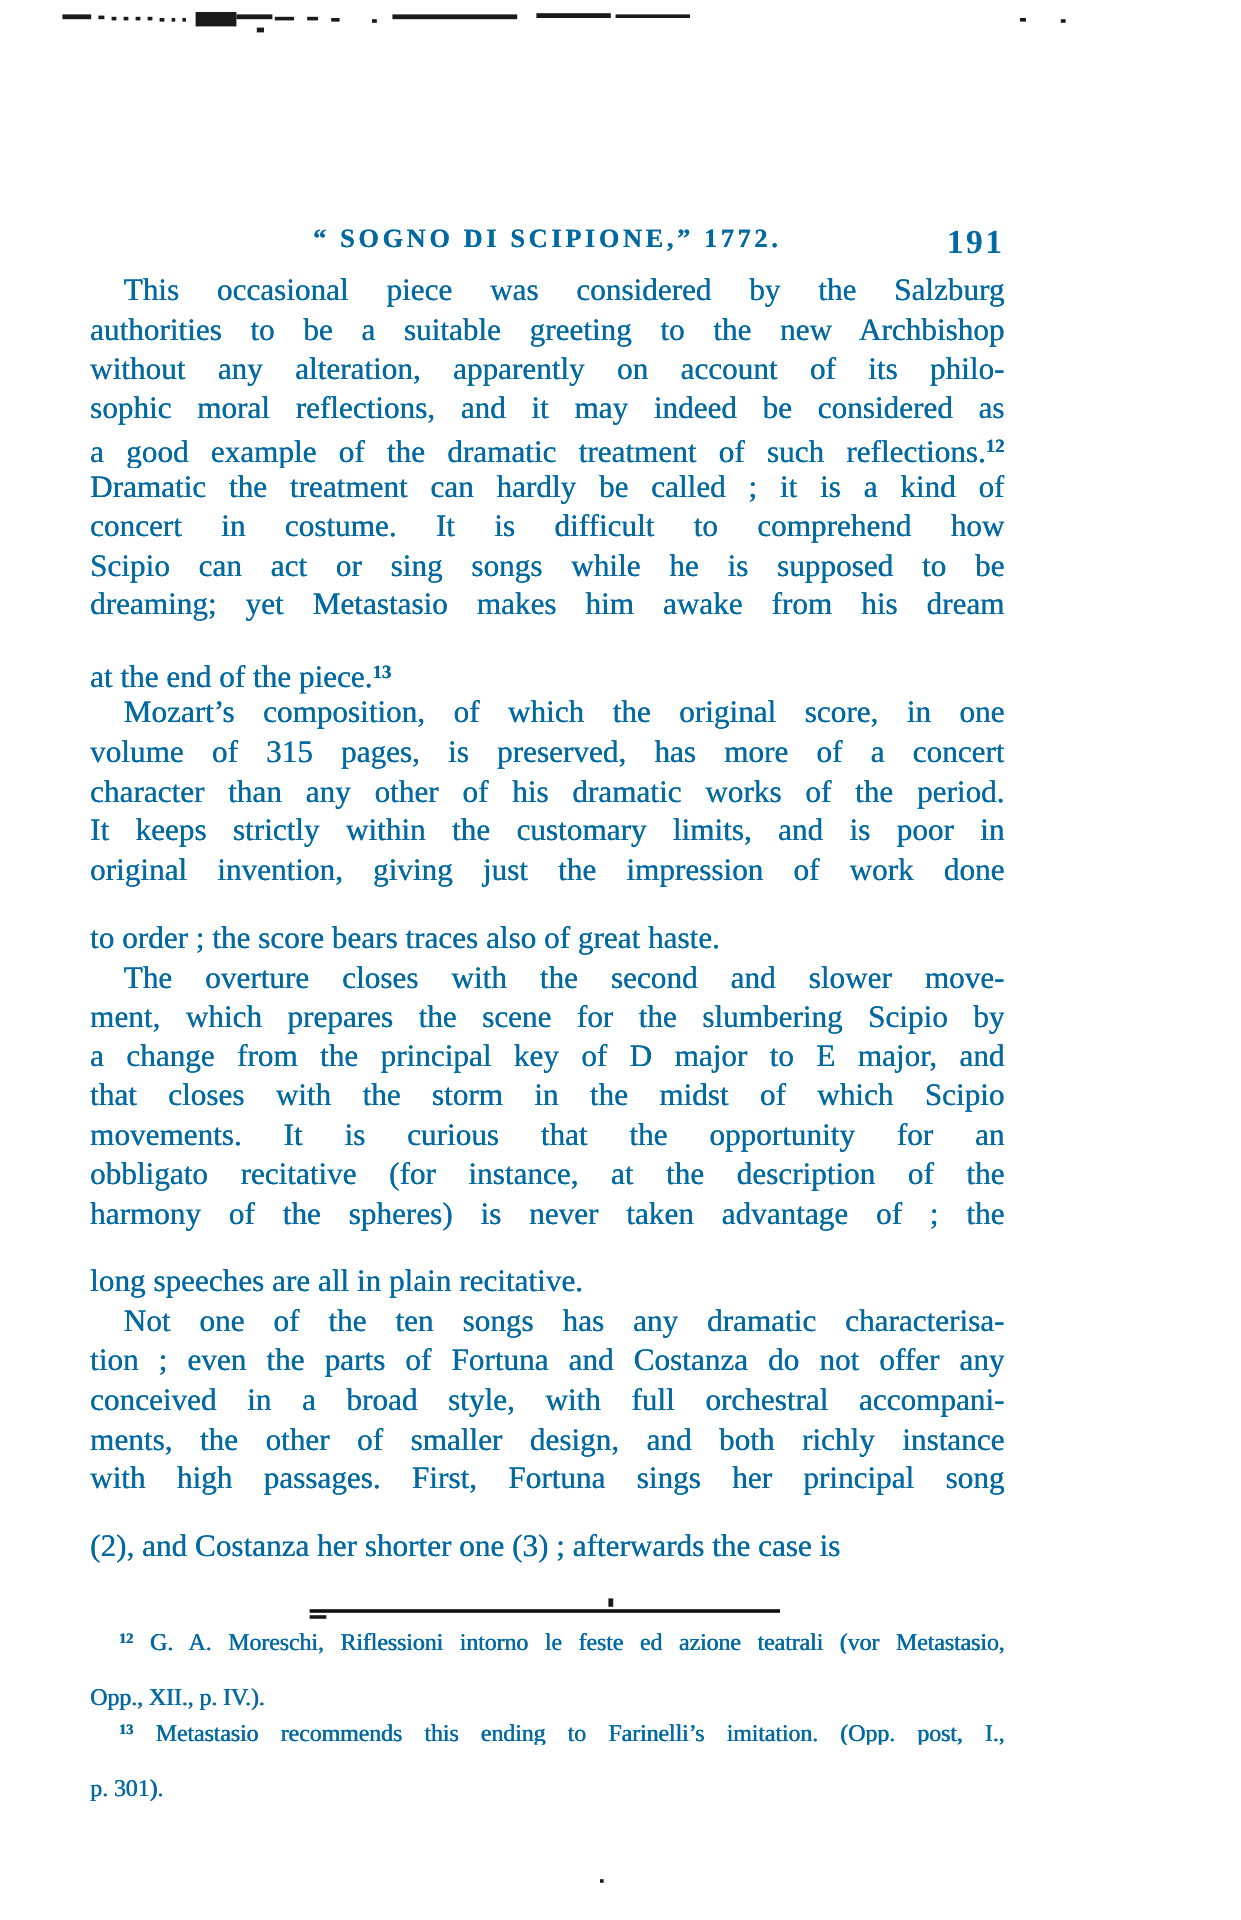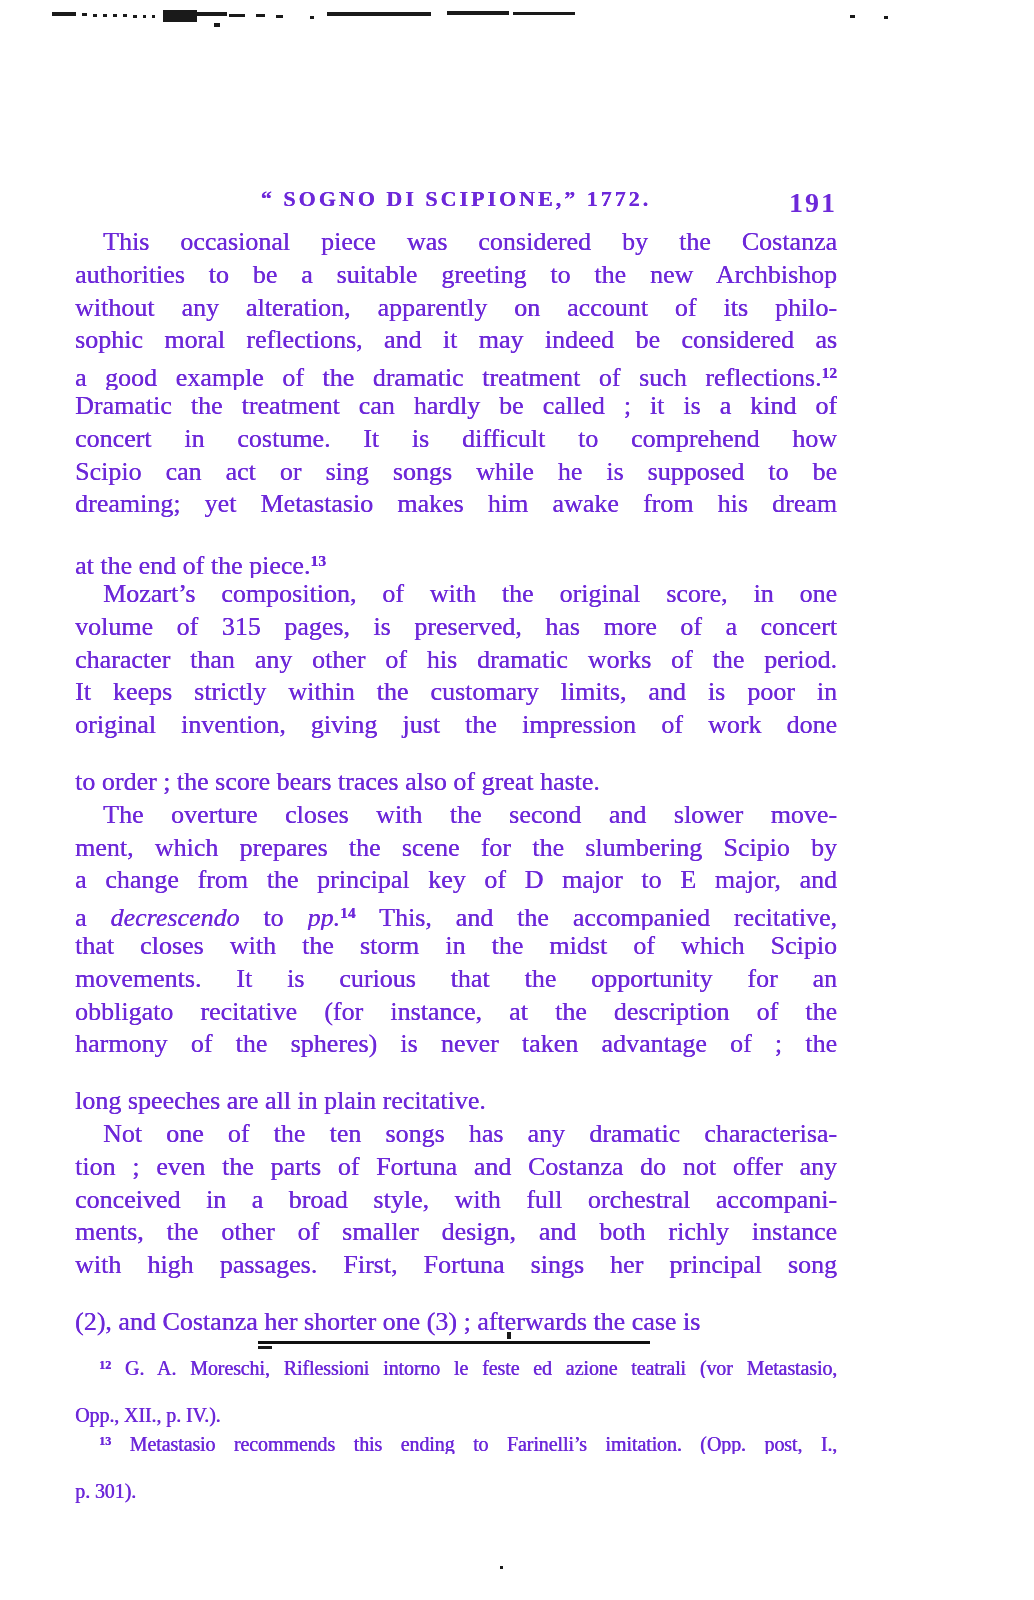--- a/index.html
+++ b/index.html
@@ -2,21 +2,21 @@
 <html><head>
 <meta charset="utf-8">
 <style>
   html, body { margin: 0; padding: 0; background: #ffffff; }
   .page {
     position: relative;
     width: 1034px;
     height: 1600px;
     background: #ffffff;
     overflow: hidden;
-    color: #6d28d9;
+    color: #0369a1;
     font-family: "Liberation Serif", "DejaVu Serif", serif;
   }
   .running-head { position: absolute; left: 75px; top: 186px; width: 762px; height: 32px; }
   .head-title { text-align: center; font-size: 22px; letter-spacing: 3px; font-weight: 700; text-shadow: 0.2px 0 0 currentColor; }
   .head-page { position: absolute; right: 0px; top: 1px; font-size: 28px; letter-spacing: 2px; font-weight: 700; }
   .body-lines { position: absolute; left: 75px; top: 226px; width: 762px; }
   .para { margin: 0; }
   .body-lines .line {
     font-size: 26px;
     line-height: 32.8px;
@@ -76,44 +76,43 @@
       <div class="mark" style="left: 500px; top: 1566px; width: 3px; height: 3px;"></div>
     </div>
 
   <div class="running-head">
     <div class="head-title">“ SOGNO DI SCIPIONE,” 1772.</div>
     <div class="head-page">191</div>
   </div>
 
   <div id="body-text" class="body-lines">
       <div class="para">
-        <div class="line j ind">This occasional piece was considered by the Costanza</div>
+        <div class="line j ind">This occasional piece was considered by the Salzburg</div>
         <div class="line j">authorities to be a suitable greeting to the new Archbishop</div>
         <div class="line j">without any alteration, apparently on account of its philo-</div>
         <div class="line j">sophic moral reflections, and it may indeed be considered as</div>
         <div class="line j">a good example of the dramatic treatment of such reflections.<span class="sup">12</span></div>
         <div class="line j">Dramatic the treatment can hardly be called ; it is a kind of</div>
         <div class="line j">concert in costume.  It is difficult to comprehend how</div>
         <div class="line j">Scipio can act or sing songs while he is supposed to be</div>
         <div class="line j">dreaming; yet Metastasio makes him awake from his dream</div>
         <div class="line l">at the end of the piece.<span class="sup">13</span></div>
       </div>
       <div class="para">
-        <div class="line j ind">Mozart’s composition, of with the original score, in one</div>
+        <div class="line j ind">Mozart’s composition, of which the original score, in one</div>
         <div class="line j">volume of 315 pages, is preserved, has more of a concert</div>
         <div class="line j">character than any other of his dramatic works of the period.</div>
         <div class="line j">It keeps strictly within the customary limits, and is poor in</div>
         <div class="line j">original invention, giving just the impression of work done</div>
         <div class="line l">to order ;  the score bears traces also of great haste.</div>
       </div>
       <div class="para">
         <div class="line j ind">The overture closes with the second and slower move-</div>
         <div class="line j">ment, which prepares the scene for the slumbering Scipio by</div>
         <div class="line j">a change from the principal key of D major to E major, and</div>
-        <div class="line j">a <span class="i">decrescendo</span> to <span class="i">pp.</span><span class="sup">14</span>  This, and the accompanied recitative,</div>
         <div class="line j">that closes with the storm in the midst of which Scipio</div>
         <div class="line j">movements.  It is curious that the opportunity for an</div>
         <div class="line j">obbligato recitative (for instance, at the description of the</div>
         <div class="line j">harmony of the spheres) is never taken advantage of ;  the</div>
         <div class="line l">long speeches are all in plain recitative.</div>
       </div>
       <div class="para">
         <div class="line j ind">Not one of the ten songs has any dramatic characterisa-</div>
         <div class="line j">tion ; even the parts of Fortuna and Costanza do not offer any</div>
         <div class="line j">conceived in a broad style, with full orchestral accompani-</div>

